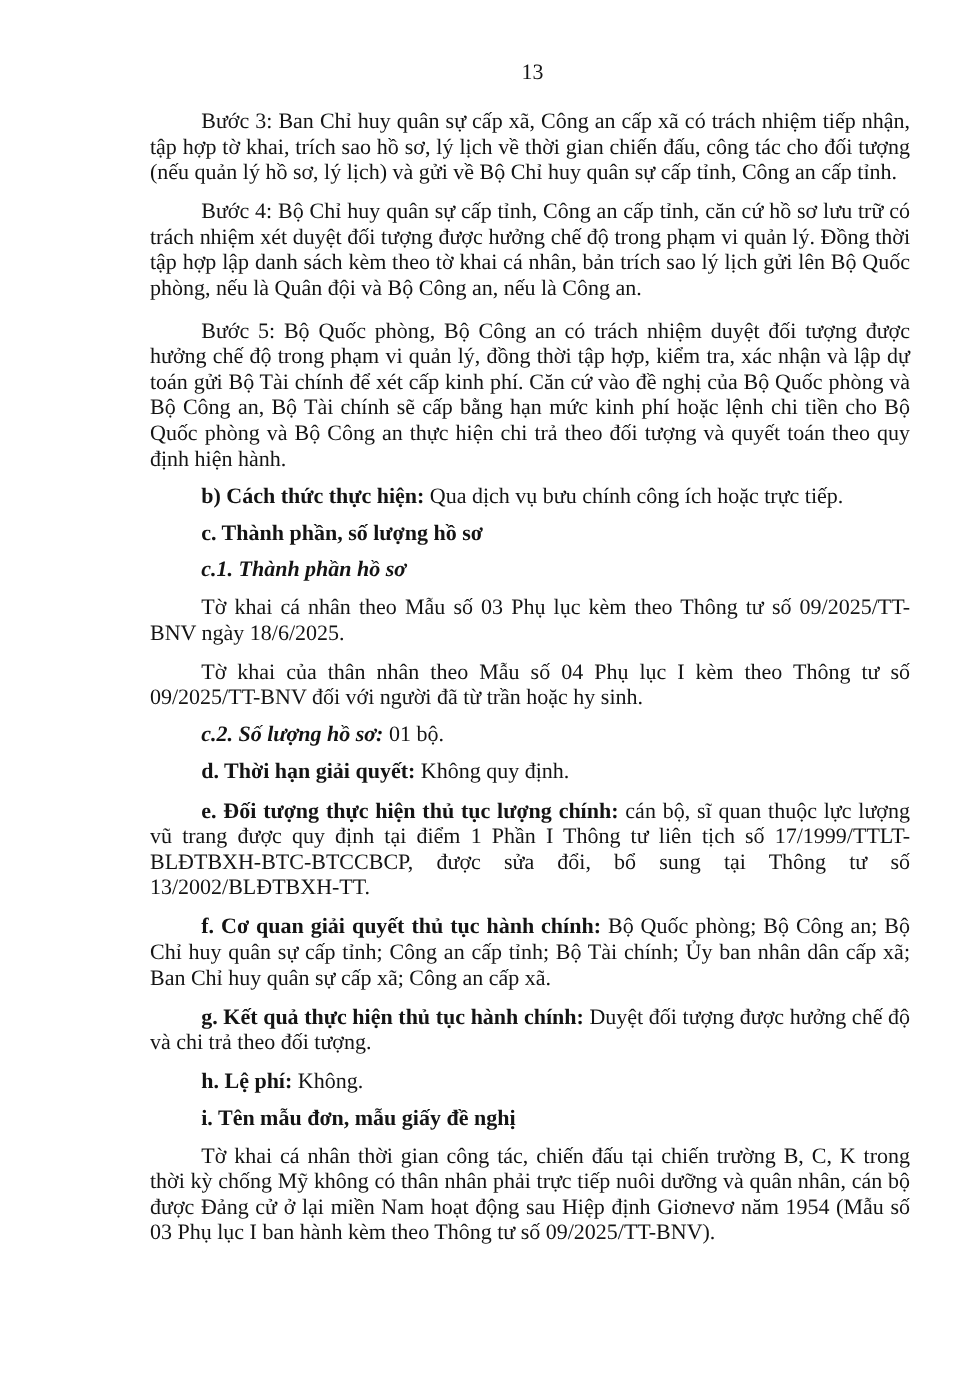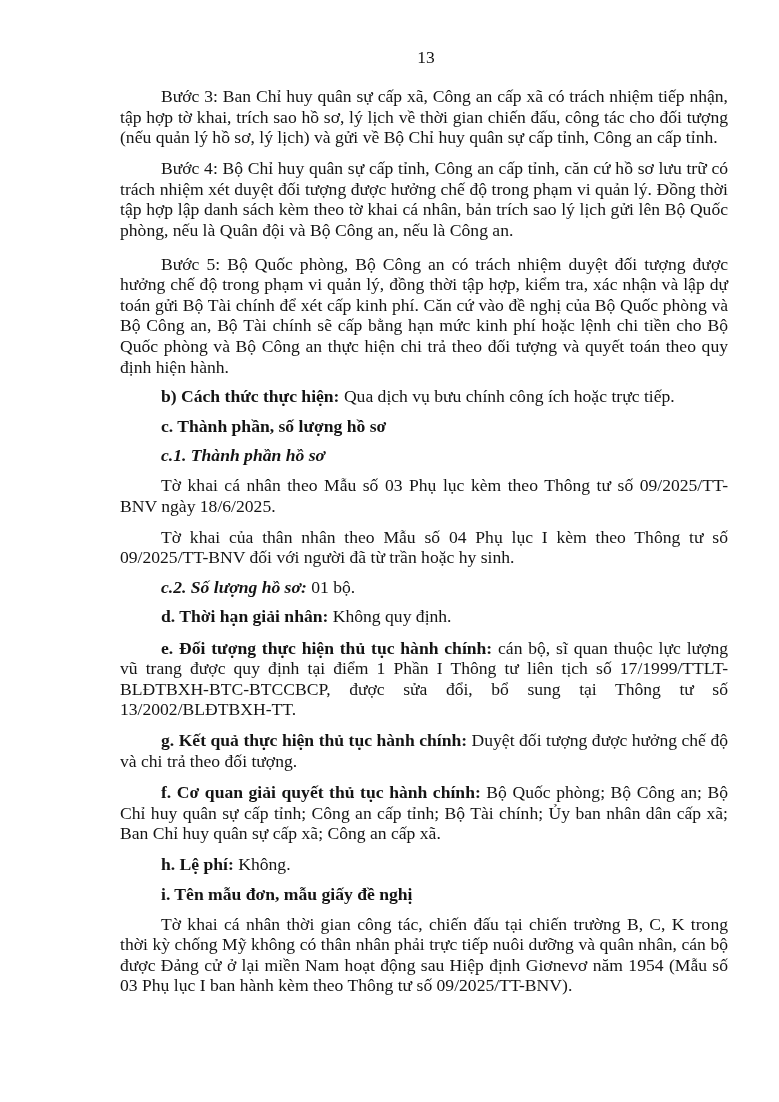--- a/index.html
+++ b/index.html
@@ -68,27 +68,27 @@
     <p class="heading last-left"><span class="b">c. Thành phần, số lượng hồ sơ</span></p>
 
     <p class="heading last-left"><span class="bi">c.1. Thành phần hồ sơ</span></p>
 
     <p class="heading last-left">Tờ khai cá nhân theo Mẫu số 03 Phụ lục kèm theo Thông tư số 09/2025/TT-BNV ngày 18/6/2025.</p>
 
     <p class="gap last-left">Tờ khai của thân nhân theo Mẫu số 04 Phụ lục I kèm theo Thông tư số 09/2025/TT-BNV đối với người đã từ trần hoặc hy sinh.</p>
 
     <p class="heading last-left"><span class="bi">c.2. Số lượng hồ sơ:</span><span> 01 bộ.</span></p>
 
-    <p class="heading last-left"><span class="b">d. Thời hạn giải nhân:</span><span> Không quy định.</span></p>
+    <p class="heading last-left"><span class="b">d. Thời hạn giải quyết:</span><span> Không quy định.</span></p>
 
-    <p class="gap last-left"><span class="b">e. Đối tượng thực hiện thủ tục hành chính:</span><span> cán bộ, sĩ quan thuộc lực lượng vũ trang được quy định tại điểm 1 Phần I Thông tư liên tịch số 17/1999/TTLT-BLĐTBXH-BTC-BTCCBCP, được sửa đổi, bổ sung tại Thông tư số 13/2002/BLĐTBXH-TT.</span></p>
+    <p class="gap last-left"><span class="b">e. Đối tượng thực hiện thủ tục lượng chính:</span><span> cán bộ, sĩ quan thuộc lực lượng vũ trang được quy định tại điểm 1 Phần I Thông tư liên tịch số 17/1999/TTLT-BLĐTBXH-BTC-BTCCBCP, được sửa đổi, bổ sung tại Thông tư số 13/2002/BLĐTBXH-TT.</span></p>
+
+    <p class="gap last-left"><span class="b">f. Cơ quan giải quyết thủ tục hành chính:</span><span> Bộ Quốc phòng; Bộ Công an; Bộ Chỉ huy quân sự cấp tỉnh; Công an cấp tỉnh; Bộ Tài chính; Ủy ban nhân dân cấp xã; Ban Chỉ huy quân sự cấp xã; Công an cấp xã.</span></p>
 
     <p class="gap last-left"><span class="b">g. Kết quả thực hiện thủ tục hành chính:</span><span> Duyệt đối tượng được hưởng chế độ và chi trả theo đối tượng.</span></p>
-
-    <p class="gap last-left"><span class="b">f. Cơ quan giải quyết thủ tục hành chính:</span><span> Bộ Quốc phòng; Bộ Công an; Bộ Chỉ huy quân sự cấp tỉnh; Công an cấp tỉnh; Bộ Tài chính; Ủy ban nhân dân cấp xã; Ban Chỉ huy quân sự cấp xã; Công an cấp xã.</span></p>
 
     <p class="gap last-left"><span class="b">h. Lệ phí:</span><span> Không.</span></p>
 
     <p class="heading last-left"><span class="b">i. Tên mẫu đơn, mẫu giấy đề nghị</span></p>
 
     <p class="heading last-left">Tờ khai cá nhân thời gian công tác, chiến đấu tại chiến trường B, C, K trong thời kỳ chống Mỹ không có thân nhân phải trực tiếp nuôi dưỡng và quân nhân, cán bộ được Đảng cử ở lại miền Nam hoạt động sau Hiệp định Giơnevơ năm 1954 (Mẫu số 03 Phụ lục I ban hành kèm theo Thông tư số 09/2025/TT-BNV).</p>
   </div>
 </div>
 
 </body></html>

